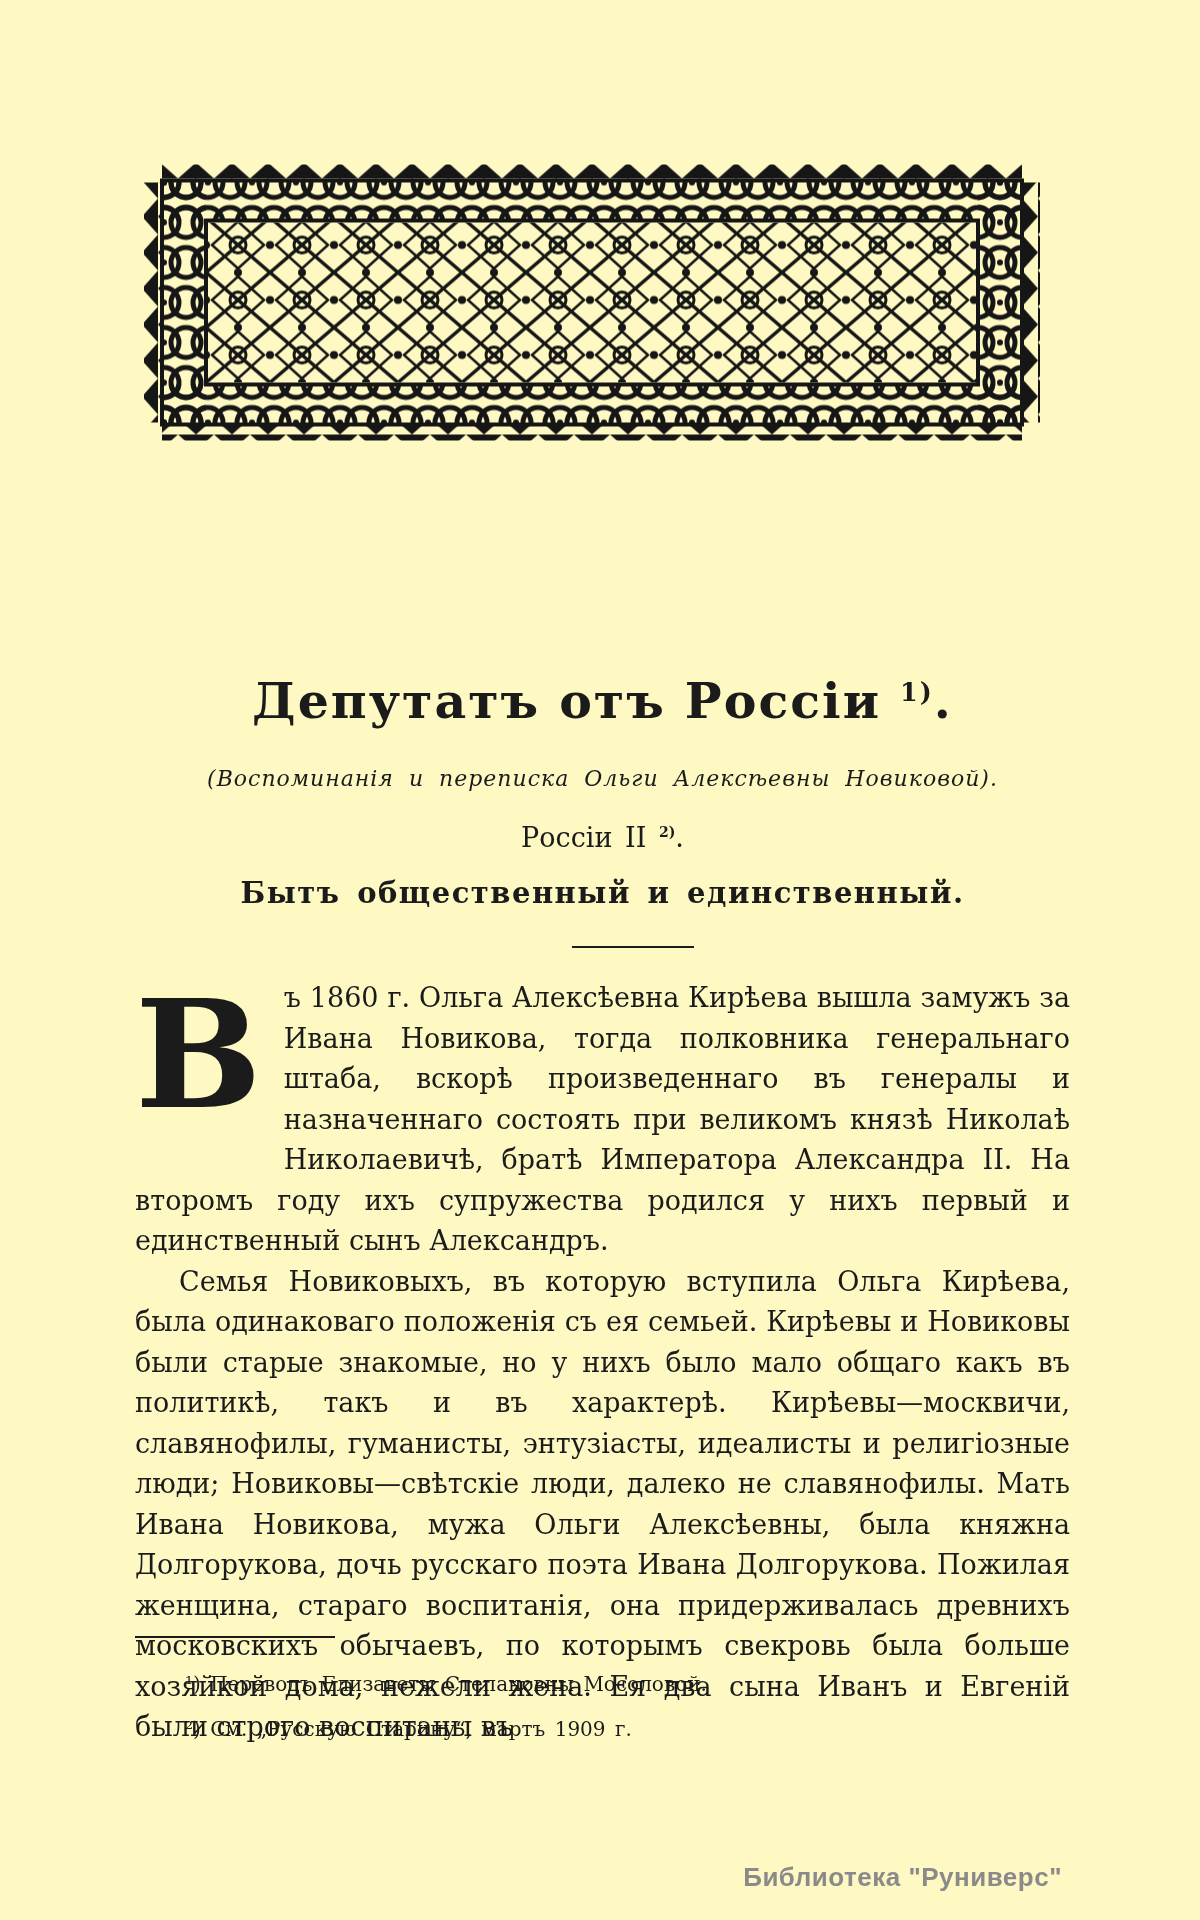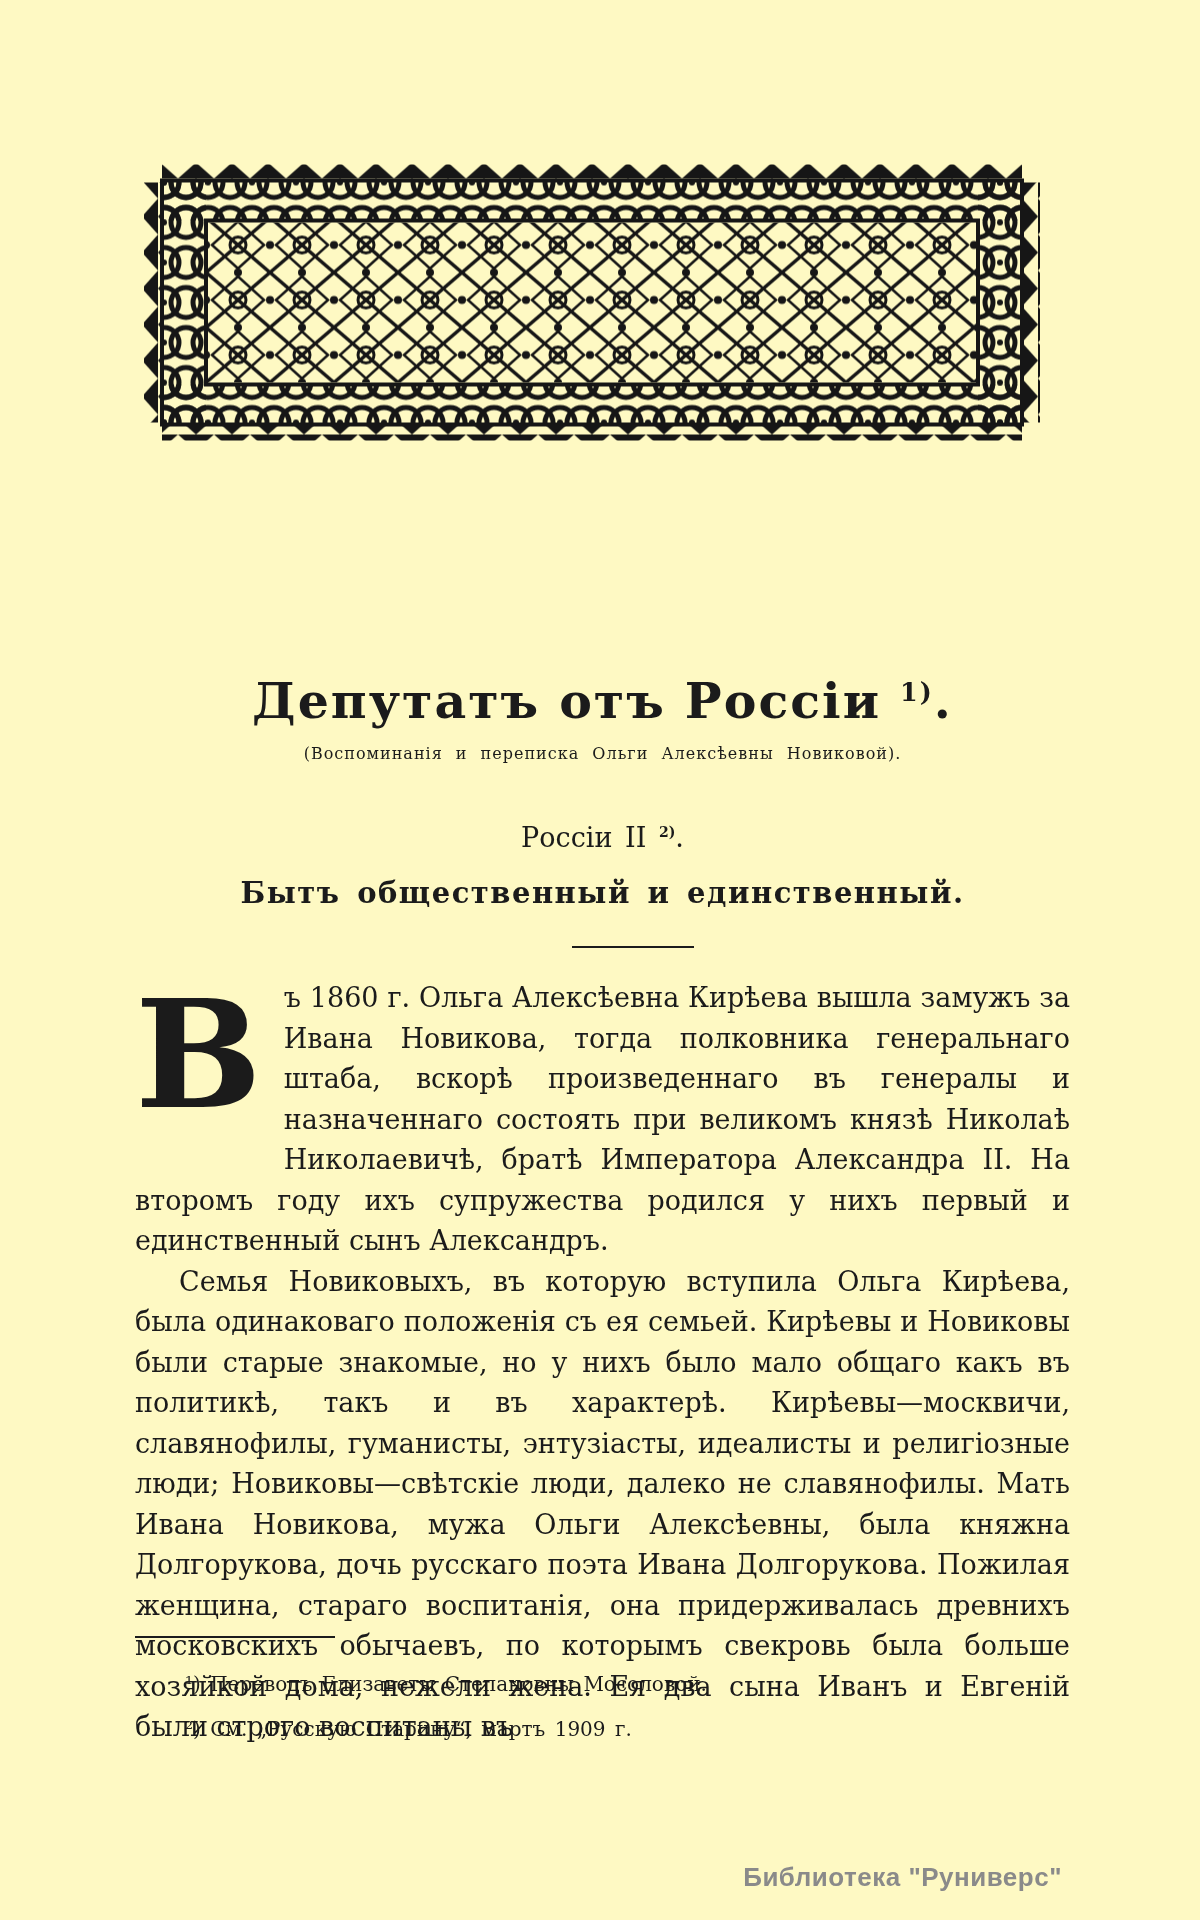--- a/index.html
+++ b/index.html
@@ -33,24 +33,25 @@
     font-weight: bold;
     letter-spacing: 2px;
     font-family: "DejaVu Serif", serif;
   }
   .main-title sup, .chapter sup {
     font-size: 52%;
     vertical-align: super;
     font-weight: bold;
   }
   .subtitle {
-    top: 744px;
-    font-size: 16px;
+    top: 766px;
+    font-size: 22px;
     letter-spacing: 1px;
     word-spacing: 7px;
+    font-style: italic;
   }
   .chapter {
     top: 822px;
     font-size: 27px;
     word-spacing: 4px;
   }
   .section-heading {
     top: 876px;
     font-size: 29px;
     font-weight: bold;

